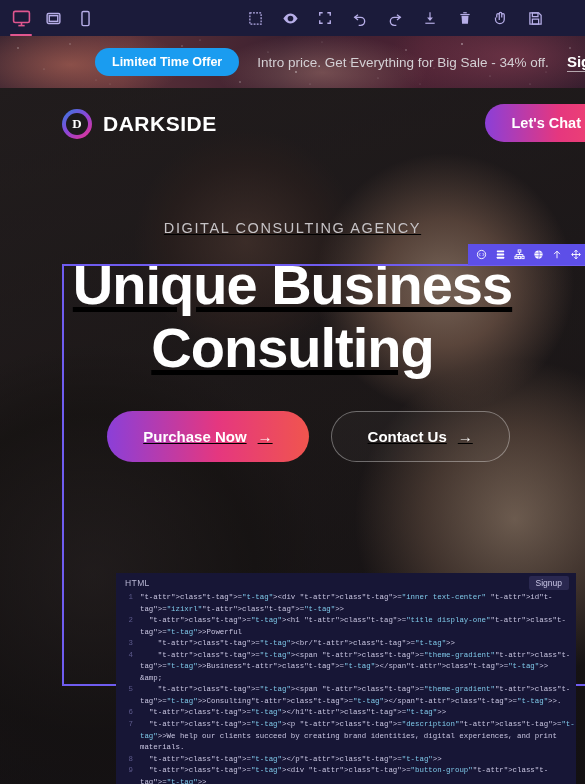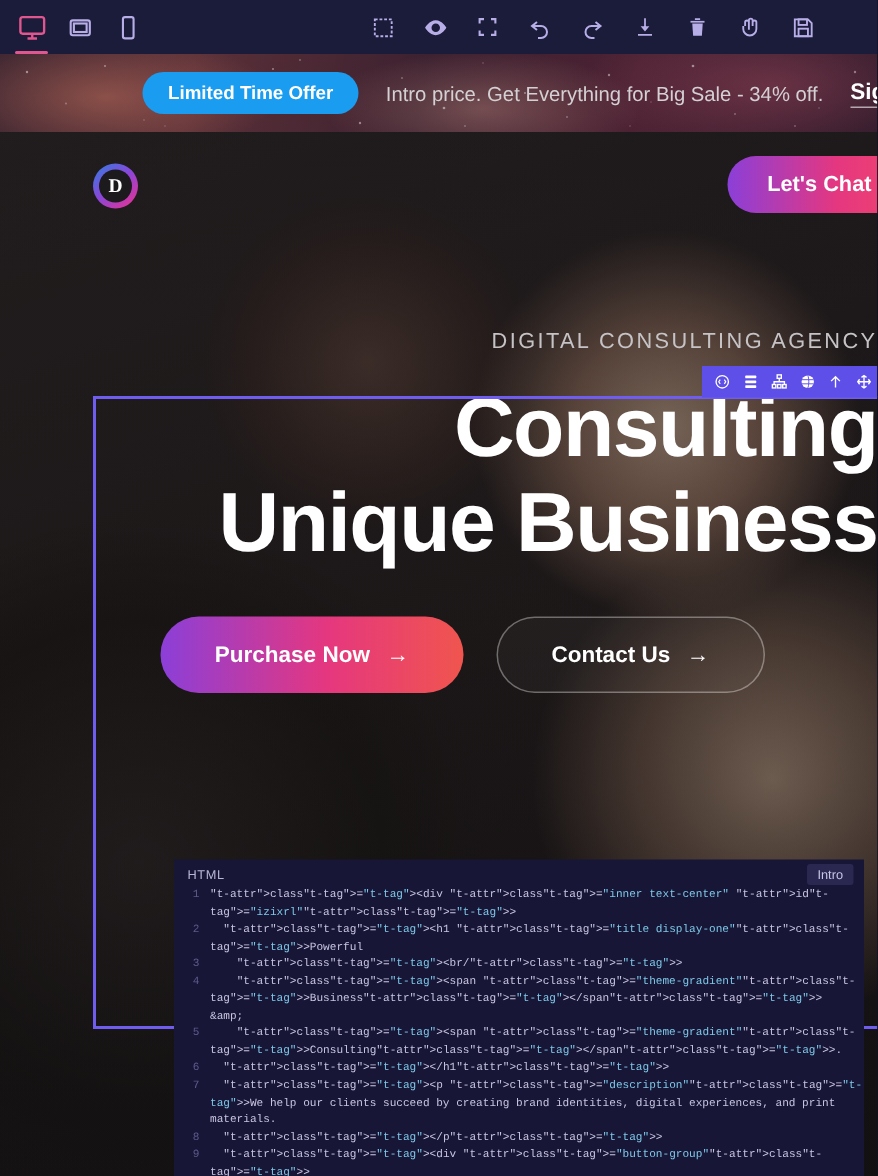--- a/index.html
+++ b/index.html
@@ -124,21 +124,21 @@
     position: absolute; left: 468px; top: 156px;
     height: 21px;
     background: #5d4fe8;
     display: flex; align-items: center; gap: 3px;
     padding: 0 5px; z-index: 7;
   }
   .el-toolbar .eb { width: 16px; height: 17px; display:flex; align-items:center; justify-content:center; }
 
   .hero-content {
     position: relative; z-index: 4;
-    text-align: right; padding-top: 60px;
+    text-align: center; padding-top: 60px; text-decoration: underline;
   }
   .eyebrow {
     color: #c6c3c6; font-size: 14.5px; letter-spacing: 1.6px;
   }
   .hero-title {
     color: #fff; font-size: 56px; font-weight: bold;
     line-height: 1.12; letter-spacing: -1px;
     margin-top: 18px;
   }
   .hero-desc {
@@ -320,20 +320,21 @@
     </div>
 
     <div class="hero">
       <div class="hero-scrim"></div>
 
       <div class="navbar">
         <div class="logo">
           <div class="logo-mark">
             <span>D</span>
           </div>
+          <div class="logo-text">DARKSIDE</div>
         </div>
         <div class="chat-btn">Let's Chat</div>
       </div>
 
       <div class="el-toolbar">
         <div class="eb">
           <svg width="11" height="11" viewBox="0 0 24 24" fill="none" stroke="#fff" stroke-width="2">
               <circle cx="12" cy="12" r="9"></circle>
               <path d="M9 9l-2 3 2 3M15 9l2 3-2 3" stroke-width="1.8"></path>
             </svg>
@@ -370,41 +371,41 @@
               <path d="M12 2v20M2 12h20M8 5l4-3 4 3M8 19l4 3 4-3M5 8l-3 4 3 4M19 8l3 4-3 4"></path>
             </svg>
         </div>
       </div>
 
       <div class="sel-box"></div>
 
       <div class="hero-content">
         <div class="eyebrow">DIGITAL CONSULTING AGENCY</div>
         <div class="hero-title">
+          <div>Unique Business</div>
           <div>Consulting</div>
-          <div>Unique Business</div>
         </div>
         <div class="btn-row">
           <div class="btn-primary">
             <span>Purchase Now</span>
             <span>→</span>
           </div>
           <div class="btn-ghost">
             <span>Contact Us</span>
             <span>→</span>
           </div>
         </div>
       </div>
     </div>
   </div>
 
   <div class="code-panel">
     <div class="code-head">
       <div class="code-lang">HTML</div>
-      <div class="code-apply">Intro</div>
+      <div class="code-apply">Signup</div>
     </div>
     <div class="code-body" id="code-body">
         <div class="cl">
           <div class="ln">1</div>
           <div class="cc" style="white-space: pre-wrap;"><span <span="" class="&lt;span">"t-attr"</span>&gt;class<span class="&lt;span">"t-tag"</span>&gt;=<span class="t-str">"t-tag"</span>&gt;&lt;div <span class="&lt;span">"t-attr"</span>&gt;class<span class="&lt;span">"t-tag"</span>&gt;=<span class="t-str">"inner text-center"</span> <span class="&lt;span">"t-attr"</span>&gt;id<span class="&lt;span">"t-tag"</span>&gt;=<span class="t-str">"izixrl"</span><span <span="" class="&lt;span">"t-attr"</span>&gt;class<span class="&lt;span">"t-tag"</span>&gt;=<span class="t-str">"t-tag"</span>&gt;&gt;</div>
         </div>
         <div class="cl">
           <div class="ln">2</div>
           <div class="cc" style="white-space: pre-wrap;">  <span <span="" class="&lt;span">"t-attr"</span>&gt;class<span class="&lt;span">"t-tag"</span>&gt;=<span class="t-str">"t-tag"</span>&gt;&lt;h1 <span class="&lt;span">"t-attr"</span>&gt;class<span class="&lt;span">"t-tag"</span>&gt;=<span class="t-str">"title display-one"</span><span <span="" class="&lt;span">"t-attr"</span>&gt;class<span class="&lt;span">"t-tag"</span>&gt;=<span class="t-str">"t-tag"</span>&gt;&gt;Powerful</div>
         </div>

